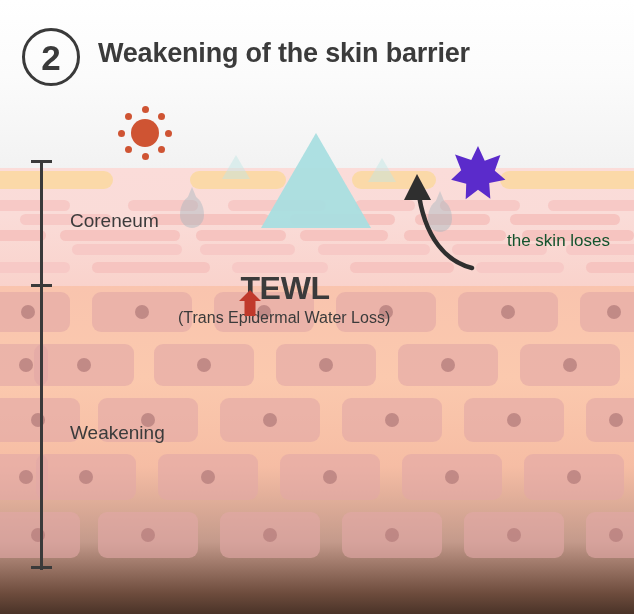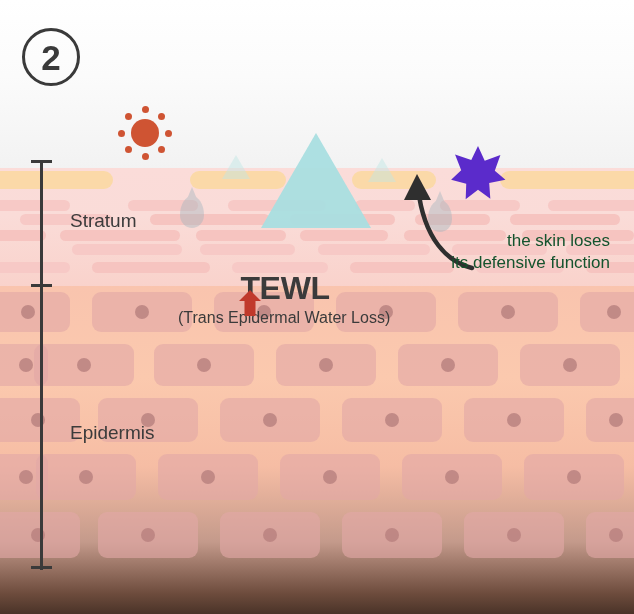--- a/index.html
+++ b/index.html
@@ -98,20 +98,21 @@
 <body>
 
 <div class="stage">
 
   <div class="sky"></div>
 
   <div class="header">
     <div class="step-badge">
       <span>2</span>
     </div>
+    <div class="step-title">Weakening of the skin barrier</div>
   </div>
 
   <div class="sun">
     <div class="core"></div>
     <div class="ray" style="left:23.5px;top:0px;"></div>
     <div class="ray" style="left:40px;top:7px;"></div>
     <div class="ray" style="left:47px;top:23.5px;"></div>
     <div class="ray" style="left:40px;top:40px;"></div>
     <div class="ray" style="left:23.5px;top:47px;"></div>
     <div class="ray" style="left:7px;top:40px;"></div>
@@ -274,40 +275,39 @@
   </div>
 
   <div class="curve-arrow">
     <svg width="90" height="110" viewBox="0 0 90 110" aria-hidden="true">
       <path d="M74,98 C50,92 26,70 20,18" stroke="#2f2f2f" stroke-width="4.5" fill="none" stroke-linecap="round"></path>
       <polygon points="19,4 33,30 6,30" fill="#2f2f2f"></polygon>
     </svg>
   </div>
 
   <div class="lbl lbl-sc">
-    <div>Stratum</div>
-  </div>
-
-  <div class="lbl lbl-epi">Epidermis</div>
+    <div>Coreneum</div>
+  </div>
+
+  <div class="lbl lbl-epi">Weakening</div>
 
   <div class="tewl-wrap">
     <div class="tewl-line">
       <span class="tewl-arrow">
         <svg width="24" height="28" viewBox="0 0 24 28" aria-hidden="true">
           <polygon points="12,1 23,12 17.5,12 17.5,27 6.5,27 6.5,12 1,12" fill="#c0392b"></polygon>
         </svg>
       </span>
       <span class="tewl-text">TEWL</span>
     </div>
     <div class="tewl-sub">(Trans Epidermal Water Loss)</div>
   </div>
 
   <div class="note">
     <div>the skin loses</div>
-    <div>its defensive function</div>
   </div>
 
   <div class="ruler">
     <div class="stem"></div>
     <div class="tick" style="top:2px;"></div>
     <div class="tick" style="top:126px;"></div>
     <div class="tick" style="top:408px;"></div>
   </div>
 
 </div>

